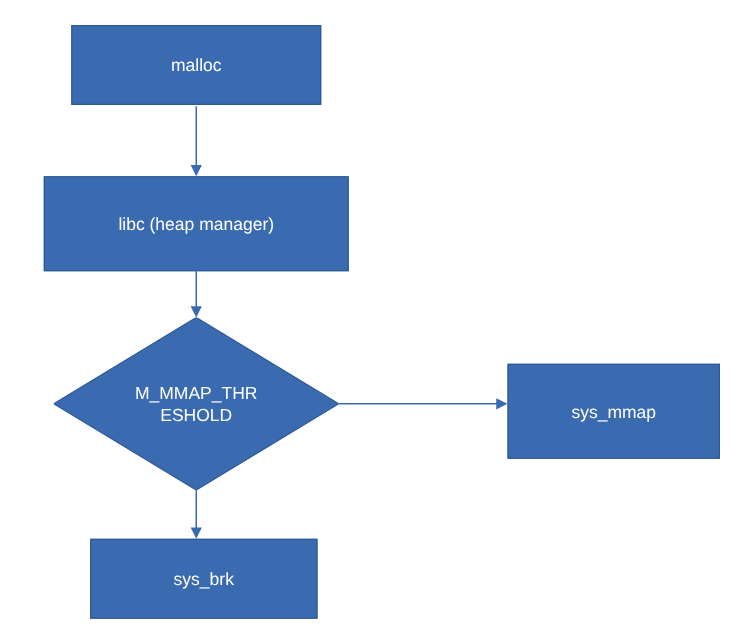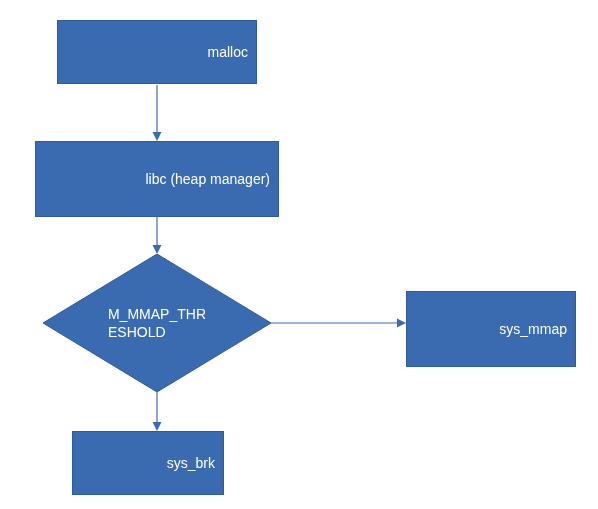--- a/index.html
+++ b/index.html
@@ -13,34 +13,35 @@
     color: #ffffff;
     position: relative;
     overflow: hidden;
   }
   .node-rect {
     position: absolute;
     background: #3a6bb0;
     border: 1px solid #2f5a98;
     display: flex;
     align-items: center;
-    justify-content: flex-end;
+    justify-content: center;
     text-align: center;
     box-sizing: border-box;
     padding: 4px 8px;
     line-height: 1.3;
   }
   .diamond-wrap {
     position: absolute;
   }
   .diamond-text {
     position: absolute;
     display: flex;
     align-items: center;
     justify-content: center;
+    text-align: center;
     line-height: 1.3;
     padding: 0 6px;
     box-sizing: border-box;
   }
   svg.arrows {
     position: absolute;
     left: 0; top: 0;
     width: 598px;
     height: 509px;
     pointer-events: none;
@@ -70,21 +71,21 @@
     <polygon points="114,0 228,69 114,138 0,69" fill="#3a6bb0" stroke="#2f5a98" stroke-width="1"></polygon>
   </svg>
   <div class="diamond-text" style="left:40px; top:44px; width:148px; height:50px;">
     <span>
       <span>M_MMAP_THR</span><br>
       <span>ESHOLD</span>
     </span>
   </div>
 </div>
 
-<div class="node-rect" style="left:72px; top:431px; width:152px; height:64px;">
+<div class="node-rect" style="left:72px; top:431px; width:182px; height:64px;">
   <span>sys_brk</span>
 </div>
 
 <div class="node-rect" style="left:406px; top:291px; width:170px; height:76px;">
   <span>sys_mmap</span>
 </div>
 
 <svg class="arrows">
 
   <line class="arrow-line" x1="157" y1="85" x2="157" y2="133"></line>

